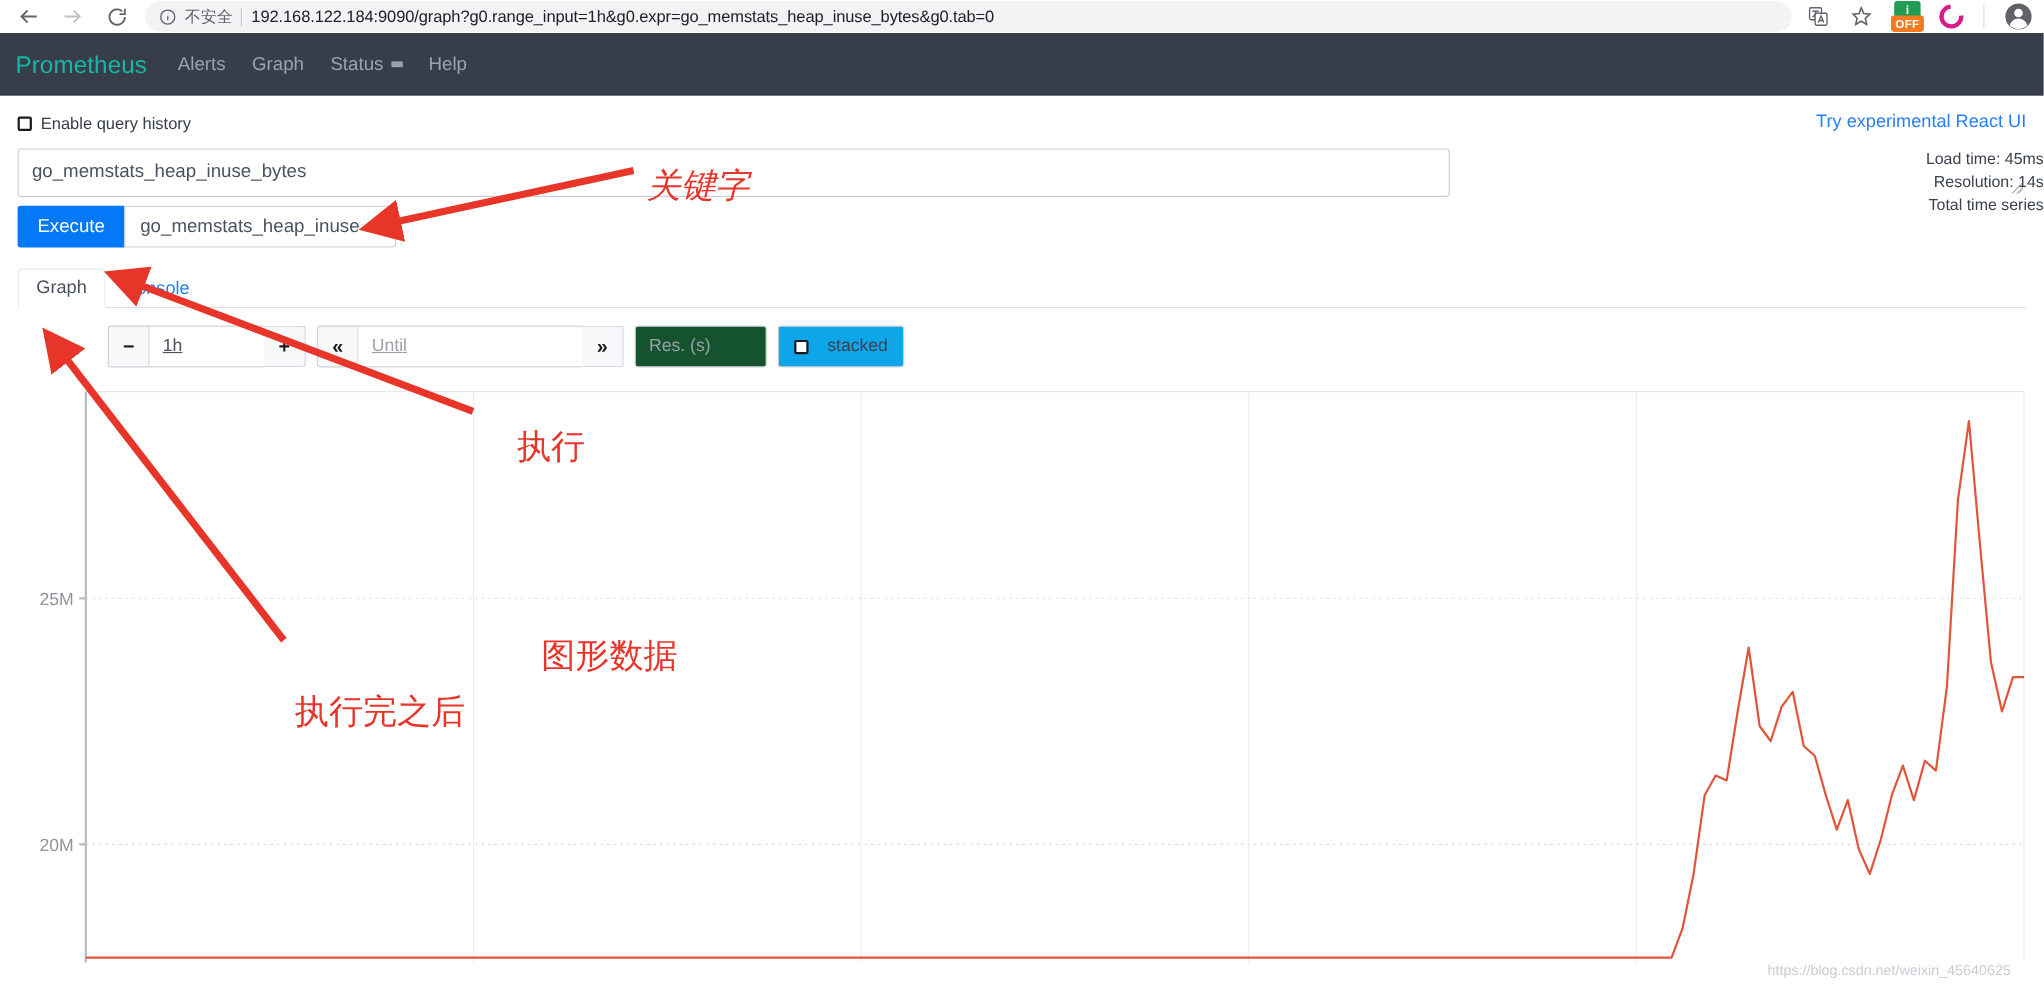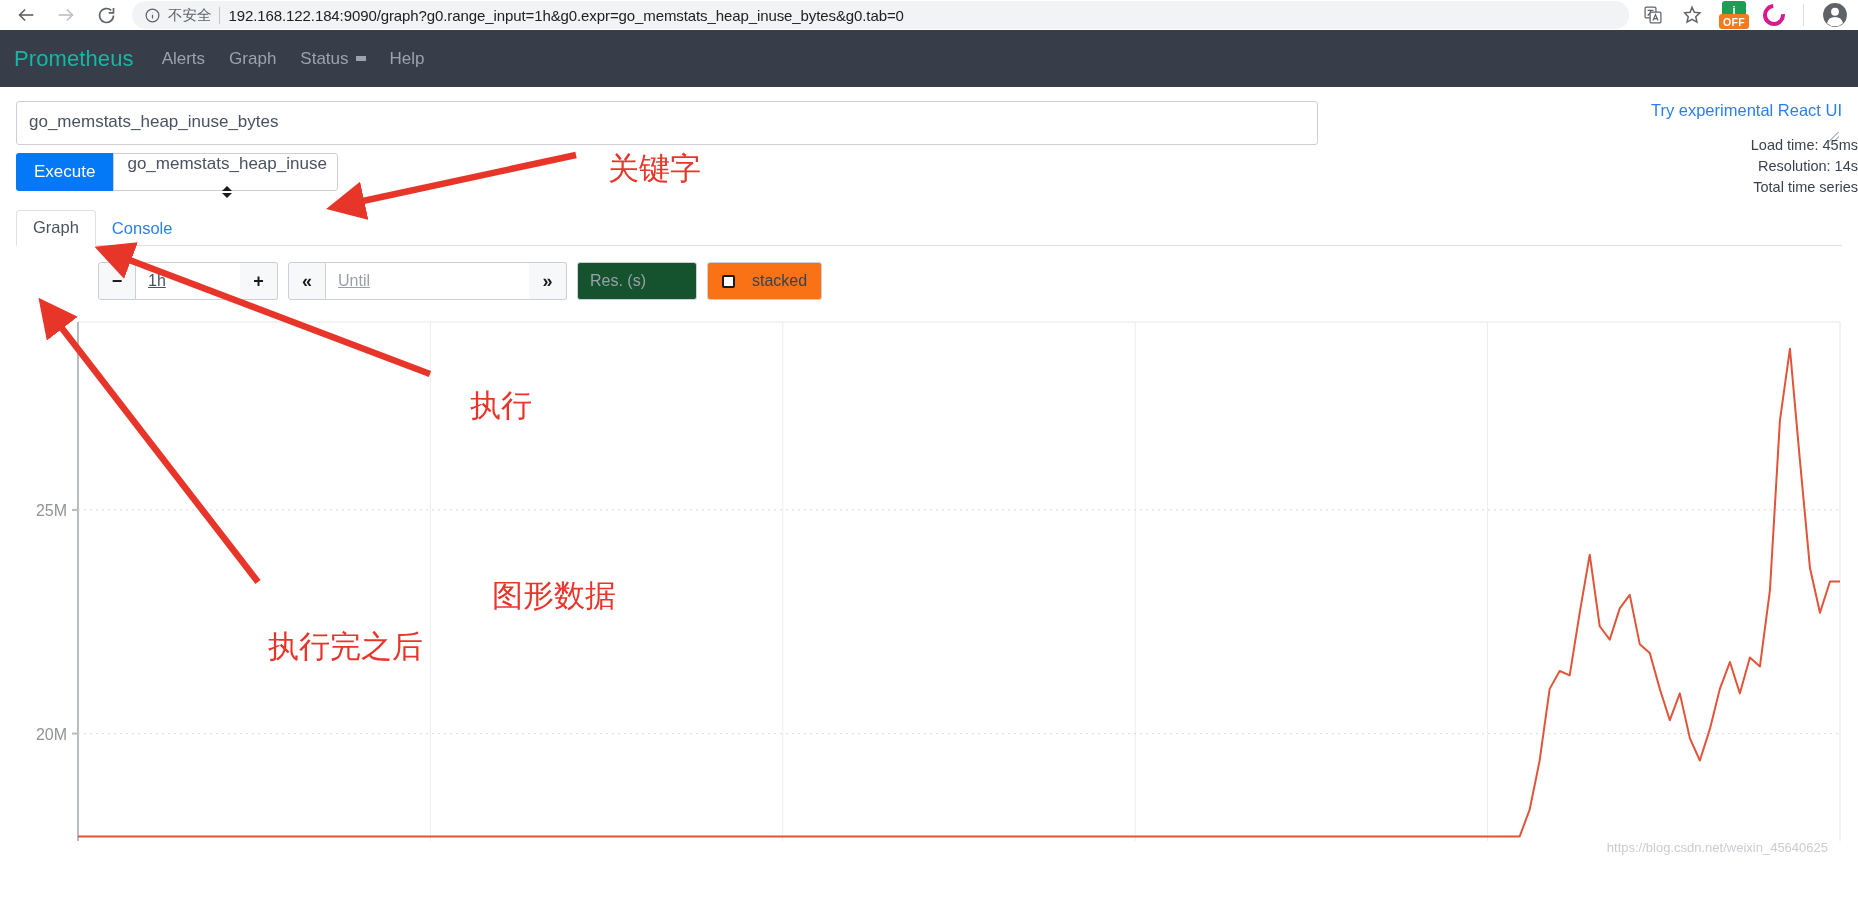--- a/index.html
+++ b/index.html
@@ -162,21 +162,20 @@
     border:1px solid #ccd0d6;
     border-left:1px solid #ccd0d6;
     border-radius:0 3px 3px 0;
     background:#fff;
     display:flex; align-items:center;
     padding:0 10px 0 13px;
     font-size:17px; color:#4a5260;
     cursor:pointer; gap:12px;
     min-width:205px;
     justify-content:space-between;
-    flex-direction:column;
   }
   .updown { display:flex;flex-direction:column; gap:2px; align-items:center; }
   .updown .u {
     width:0;height:0;border-left:5px solid transparent;border-right:5px solid transparent;
     border-bottom:5px solid #1a1a1a;
   }
   .updown .d {
     width:0;height:0;border-left:5px solid transparent;border-right:5px solid transparent;
     border-top:5px solid #1a1a1a;
   }
@@ -244,21 +243,21 @@
   .res-in {
     width:120px; height:38px;
     border:1px solid #ccd0d6; border-radius:3px;
     background:#14532d; padding:0 12px;
     display:flex;align-items:center;
     font-size:16px; color:#9aa0a9;
   }
   .stacked-box {
     height:38px;
     border:1px solid #ccd0d6; border-radius:3px;
-    background:#f97316;
+    background:#0ea5e9;
     display:flex; align-items:center; gap:9px;
     padding:0 14px;
     font-size:16px; color:#3b424f;
     cursor:pointer;
   }
 
   
   .chart-area {
     position:relative;
     margin-top:14px;
@@ -366,20 +365,24 @@
   </div>
   <div class="pnav-link">
     <span>Help</span>
   </div>
 </div>
 
 <div class="page">
 
   <div class="react-link">Try experimental React UI</div>
 
+  <div class="hist-row">
+    <span class="cbox"></span>
+    <span class="hist-label">Enable query history</span>
+  </div>
 
   <div class="expr-wrap">
     <textarea class="expr" spellcheck="false" placeholder="Expression (press Shift+Enter for newlines)" style="">go_memstats_heap_inuse_bytes</textarea>
     <span class="resize-grip"></span>
   </div>
 
   <div class="exec-row">
     <button class="btn-exec">Execute</button>
     <div class="metric-select">
       <span>go_memstats_heap_inuse</span>
@@ -450,17 +453,17 @@
   <defs>
     <marker id="ah" markerWidth="6" markerHeight="6" refX="4.6" refY="3" orient="auto">
       <path d="M0,0 L6,3 L0,6 z" fill="#e8352a"></path>
     </marker>
   </defs>
   <line x1="576" y1="155" x2="335" y2="207" stroke="#e8352a" stroke-width="6.5" marker-end="url(#ah)"></line>
   <line x1="430" y1="374" x2="103" y2="250" stroke="#e8352a" stroke-width="6.5" marker-end="url(#ah)"></line>
   <line x1="258" y1="582" x2="44" y2="305" stroke="#e8352a" stroke-width="6.5" marker-end="url(#ah)"></line>
 </svg>
 <div class="anno" id="anno-text">
-    <div class="anno-text" style="left: 608px; top: 148px;">关键字</div>
+    <div class="anno-text" style="left: 588px; top: 148px; font-style: italic;">关键字</div>
     <div class="anno-text" style="left: 470px; top: 385px;">执行</div>
     <div class="anno-text" style="left: 268px; top: 596px; margin-top: 30px;">执行完之后</div>
     <div class="anno-text" style="left: 492px; top: 575px;">图形数据</div>
   </div>
 
 </body></html>

